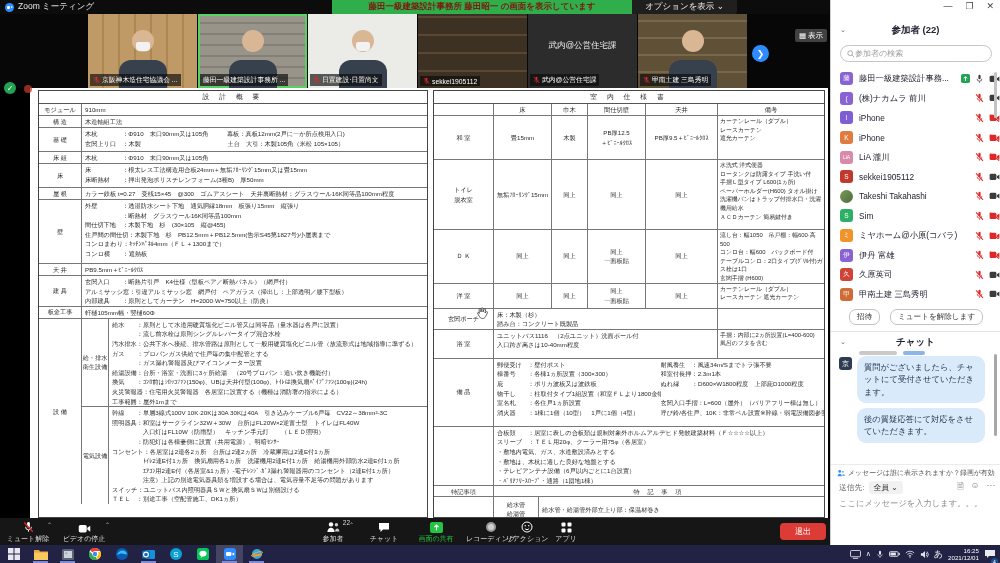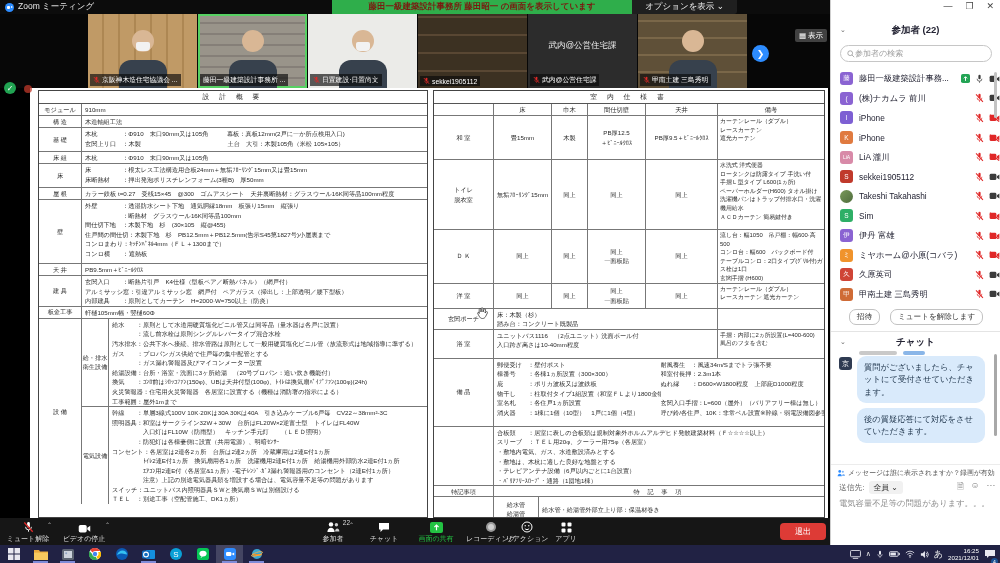--- a/index.html
+++ b/index.html
@@ -681,39 +681,39 @@
               <line x1="1.4" y1="1.6" x2="10.6" y2="11.6" stroke="#e02828" stroke-width="1.4"></line>
             </svg>
             <svg width="11" height="7.92" viewBox="0 0 14 10">
               <rect x="0.8" y="1" width="8.6" height="8" rx="1.8" fill="#e02828"></rect>
               <path d="M10 4 13.2 1.8 V8.2 L10 6Z" fill="#e02828"></path>
               <line x1="1" y1="0.8" x2="13" y2="9.4" stroke="#e02828" stroke-width="1.5"></line>
             </svg>
           </span>
         </div>
         <div class="prow">
-          <span class="pav" style="background:#8a63d2;font-size:6.5px">伊</span>
-          <span class="pname">伊丹 富雄</span>
+          <span class="pav" style="background:#f0932b;font-size:6.5px">ミ</span>
+          <span class="pname">ミヤホーム@小原(コバラ)</span>
           <span class="picons">
             <svg width="9" height="9.9" viewBox="0 0 12 13">
               <rect x="4.5" y="1" width="3" height="6" rx="1.5" fill="#e02828"></rect>
               <path d="M2.8 6.3a3.2 3.2 0 0 0 6.4 0" stroke="#e02828" stroke-width="1" fill="none"></path>
               <line x1="6" y1="9.7" x2="6" y2="11.6" stroke="#e02828" stroke-width="1"></line>
               <line x1="1.4" y1="1.6" x2="10.6" y2="11.6" stroke="#e02828" stroke-width="1.4"></line>
             </svg>
             <svg width="11" height="7.92" viewBox="0 0 14 10">
               <rect x="0.8" y="1" width="8.6" height="8" rx="1.8" fill="#e02828"></rect>
               <path d="M10 4 13.2 1.8 V8.2 L10 6Z" fill="#e02828"></path>
               <line x1="1" y1="0.8" x2="13" y2="9.4" stroke="#e02828" stroke-width="1.5"></line>
             </svg>
           </span>
         </div>
         <div class="prow">
-          <span class="pav" style="background:#f0932b;font-size:6.5px">ミ</span>
-          <span class="pname">ミヤホーム@小原(コバラ)</span>
+          <span class="pav" style="background:#8a63d2;font-size:6.5px">伊</span>
+          <span class="pname">伊丹 富雄</span>
           <span class="picons">
             <svg width="9" height="9.9" viewBox="0 0 12 13">
               <rect x="4.5" y="1" width="3" height="6" rx="1.5" fill="#e02828"></rect>
               <path d="M2.8 6.3a3.2 3.2 0 0 0 6.4 0" stroke="#e02828" stroke-width="1" fill="none"></path>
               <line x1="6" y1="9.7" x2="6" y2="11.6" stroke="#e02828" stroke-width="1"></line>
               <line x1="1.4" y1="1.6" x2="10.6" y2="11.6" stroke="#e02828" stroke-width="1.4"></line>
             </svg>
             <svg width="11" height="7.92" viewBox="0 0 14 10">
               <rect x="0.8" y="1" width="8.6" height="8" rx="1.8" fill="#e02828"></rect>
               <path d="M10 4 13.2 1.8 V8.2 L10 6Z" fill="#e02828"></path>
@@ -780,21 +780,21 @@
     </div>
     <div class="sendrow">
       <span>送信先:</span>
       <span class="sendchip">全員 ⌄</span>
       <span class="sendicons">
         <span>🗎</span>
         <span>☺</span>
         <span>⋯</span>
       </span>
     </div>
-    <div class="msginput">電気容量不足等の問題があります。。。</div>
+    <div class="msginput">ここにメッセージを入力します。。。</div>
   </div>
   <div class="sbar" style="left:994px;top:354px;height:82px;background:#a8a8a8;"></div>
   <div class="sbar" style="left:994px;top:72px;height:46px;"></div>
 
   <div class="taskbar" id="taskbar">
       <div class="tapp">
         <svg width="12" height="12" viewBox="0 0 12 12">
           <rect width="5.5" height="5.5" fill="#e8e8f0"></rect>
           <rect x="6.5" width="5.5" height="5.5" fill="#e8e8f0"></rect>
           <rect y="6.5" width="5.5" height="5.5" fill="#e8e8f0"></rect>

